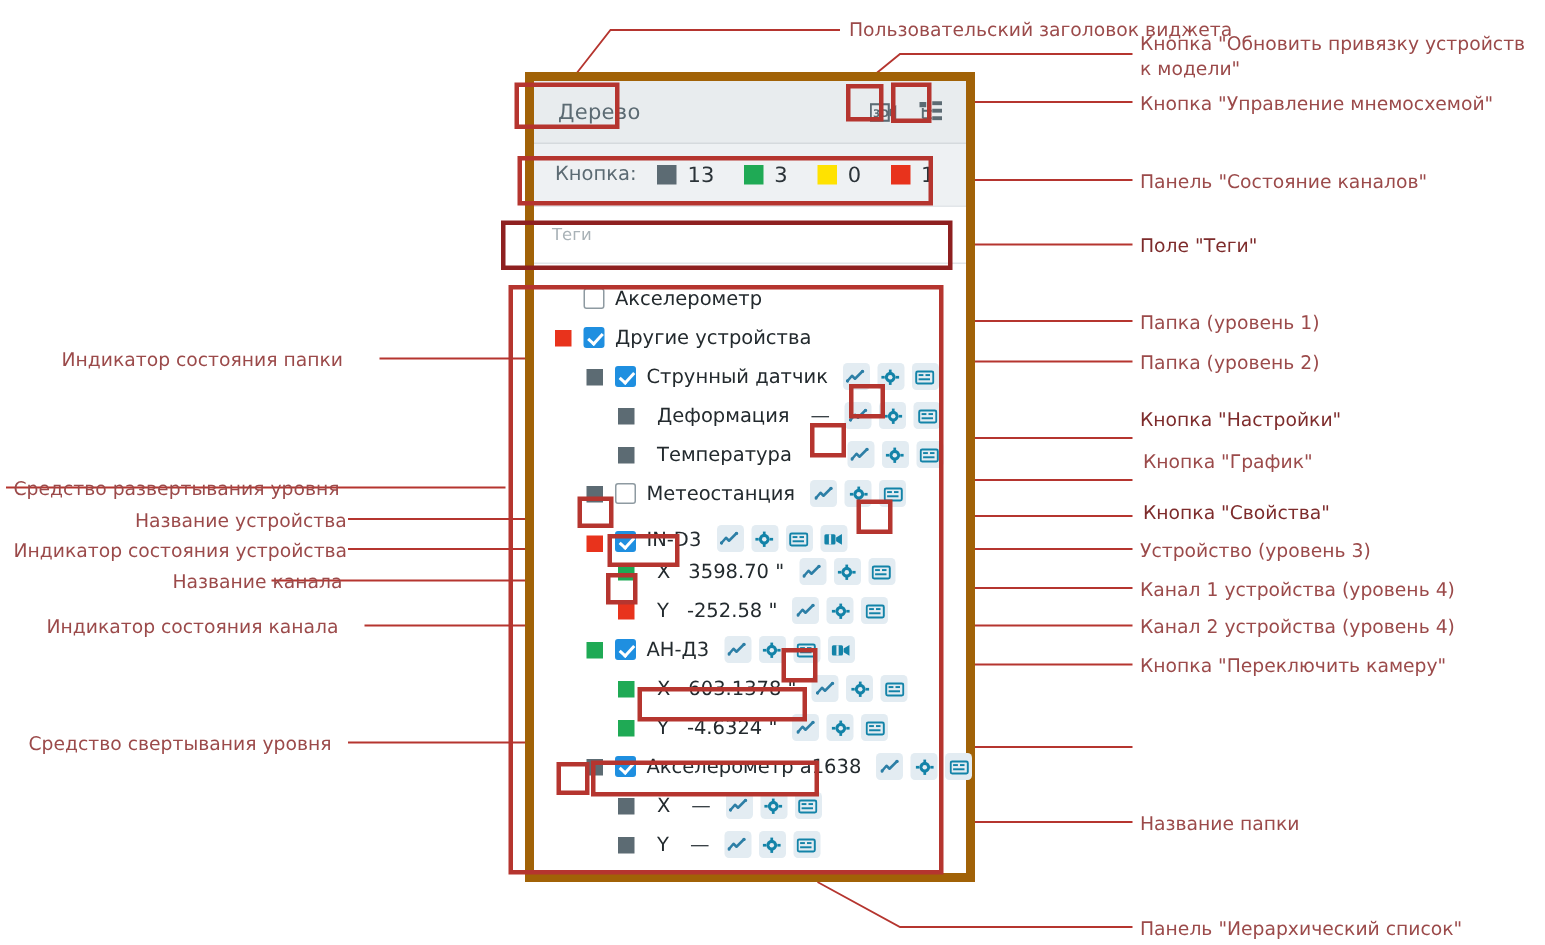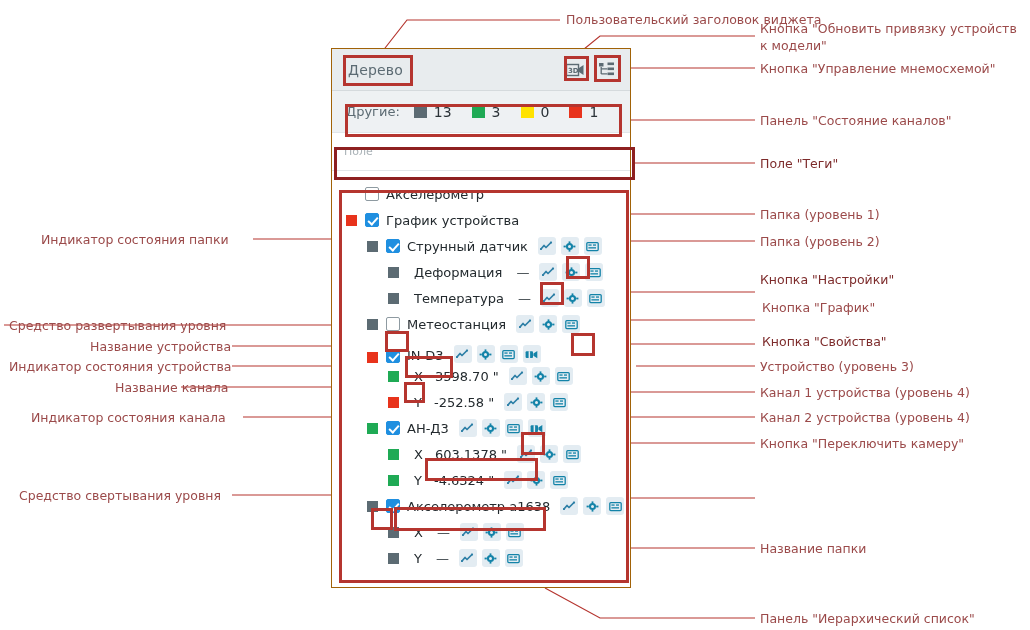--- a/index.html
+++ b/index.html
@@ -7,23 +7,23 @@
     width:1030px;height:630px;
     background:#ffffff;
     font-family:"DejaVu Sans", sans-serif;
     position:relative;
     overflow:hidden;
   }
   #stage{position:absolute;left:0;top:0;width:1030px;height:630px;}
 
   
   .widget{
-    position:absolute;left:331px;top:48px;width:300px;height:540px;
+    position:absolute;left:350px;top:48px;width:300px;height:540px;
     background:#ffffff;
-    border:1px solid #a16207;
+    border:6px solid #a16207;
     box-sizing:border-box;
   }
   .widget-header{
     height:42px;background:#e8ecee;border-bottom:1px solid #d5dadd;
     display:flex;align-items:center;padding:0 8px;box-sizing:border-box;
     position:relative;
   }
   .widget-title{
     font-size:14px;color:#5c6b73;padding-left:8px;letter-spacing:.2px;
   }
@@ -160,55 +160,55 @@
             <rect x="9.5" y="0.5" width="6.5" height="2.6" fill="#5c6b73"></rect>
             <rect x="9.5" y="5.5" width="6.5" height="2.6" fill="#5c6b73"></rect>
             <rect x="9.5" y="10.5" width="6.5" height="2.6" fill="#5c6b73"></rect>
             <path d="M3.2,5 L3.2,12 M3.2,6.8 L9.2,6.8 M3.2,11.8 L9.2,11.8" stroke="#5c6b73" stroke-width="1.3" fill="none"></path>
           </svg>
         </div>
       </div>
     </div>
 
     <div class="channels-bar">
-      <span class="ch-label">Другие:</span>
+      <span class="ch-label">Кнопка:</span>
       <span class="ch-group">
         <i class="ch-swatch" style="background:#5c6b73"></i>
         <span class="ch-count">13</span>
       </span>
       <span class="ch-group">
         <i class="ch-swatch" style="background:#1faa55"></i>
         <span class="ch-count">3</span>
       </span>
       <span class="ch-group">
         <i class="ch-swatch" style="background:#ffe200"></i>
         <span class="ch-count">0</span>
       </span>
       <span class="ch-group">
         <i class="ch-swatch" style="background:#e8331c"></i>
         <span class="ch-count">1</span>
       </span>
     </div>
 
     <div class="tags-field">
-      <span class="tags-placeholder">Поле</span>
+      <span class="tags-placeholder">Теги</span>
     </div>
 
     <div class="tree" id="tree-root">
         <div class="row" style="padding-left: 14px;">
           <i class="status-sq spacer"></i>
           <i style="display: inline-block; width: 8px; flex: 0 0 auto;"></i>
           <span class="cbox"></span>
           <span class="label">Акселерометр</span>
         </div>
         <div class="row" style="padding-left: 14px;">
           <i class="status-sq" style="background: rgb(232, 51, 28);"></i>
           <i style="display: inline-block; width: 8px; flex: 0 0 auto;"></i>
           <span class="cbox checked"></span>
-          <span class="label">График устройства</span>
+          <span class="label">Другие устройства</span>
         </div>
         <div class="row" style="padding-left: 35px;">
           <i class="status-sq" style="background: rgb(92, 107, 115);"></i>
           <i style="display: inline-block; width: 8px; flex: 0 0 auto;"></i>
           <span class="cbox checked"></span>
           <span class="label">Струнный датчик</span>
           <span class="btns">
             <span class="ibtn">
               <svg width="13" height="11" viewBox="0 0 13 11">
                 <path d="M1,8 L4,4.5 L6,6.5 L11,1.5" fill="none" stroke="#2d7fa6" stroke-width="1.7" stroke-linecap="round" stroke-linejoin="round"></path>

